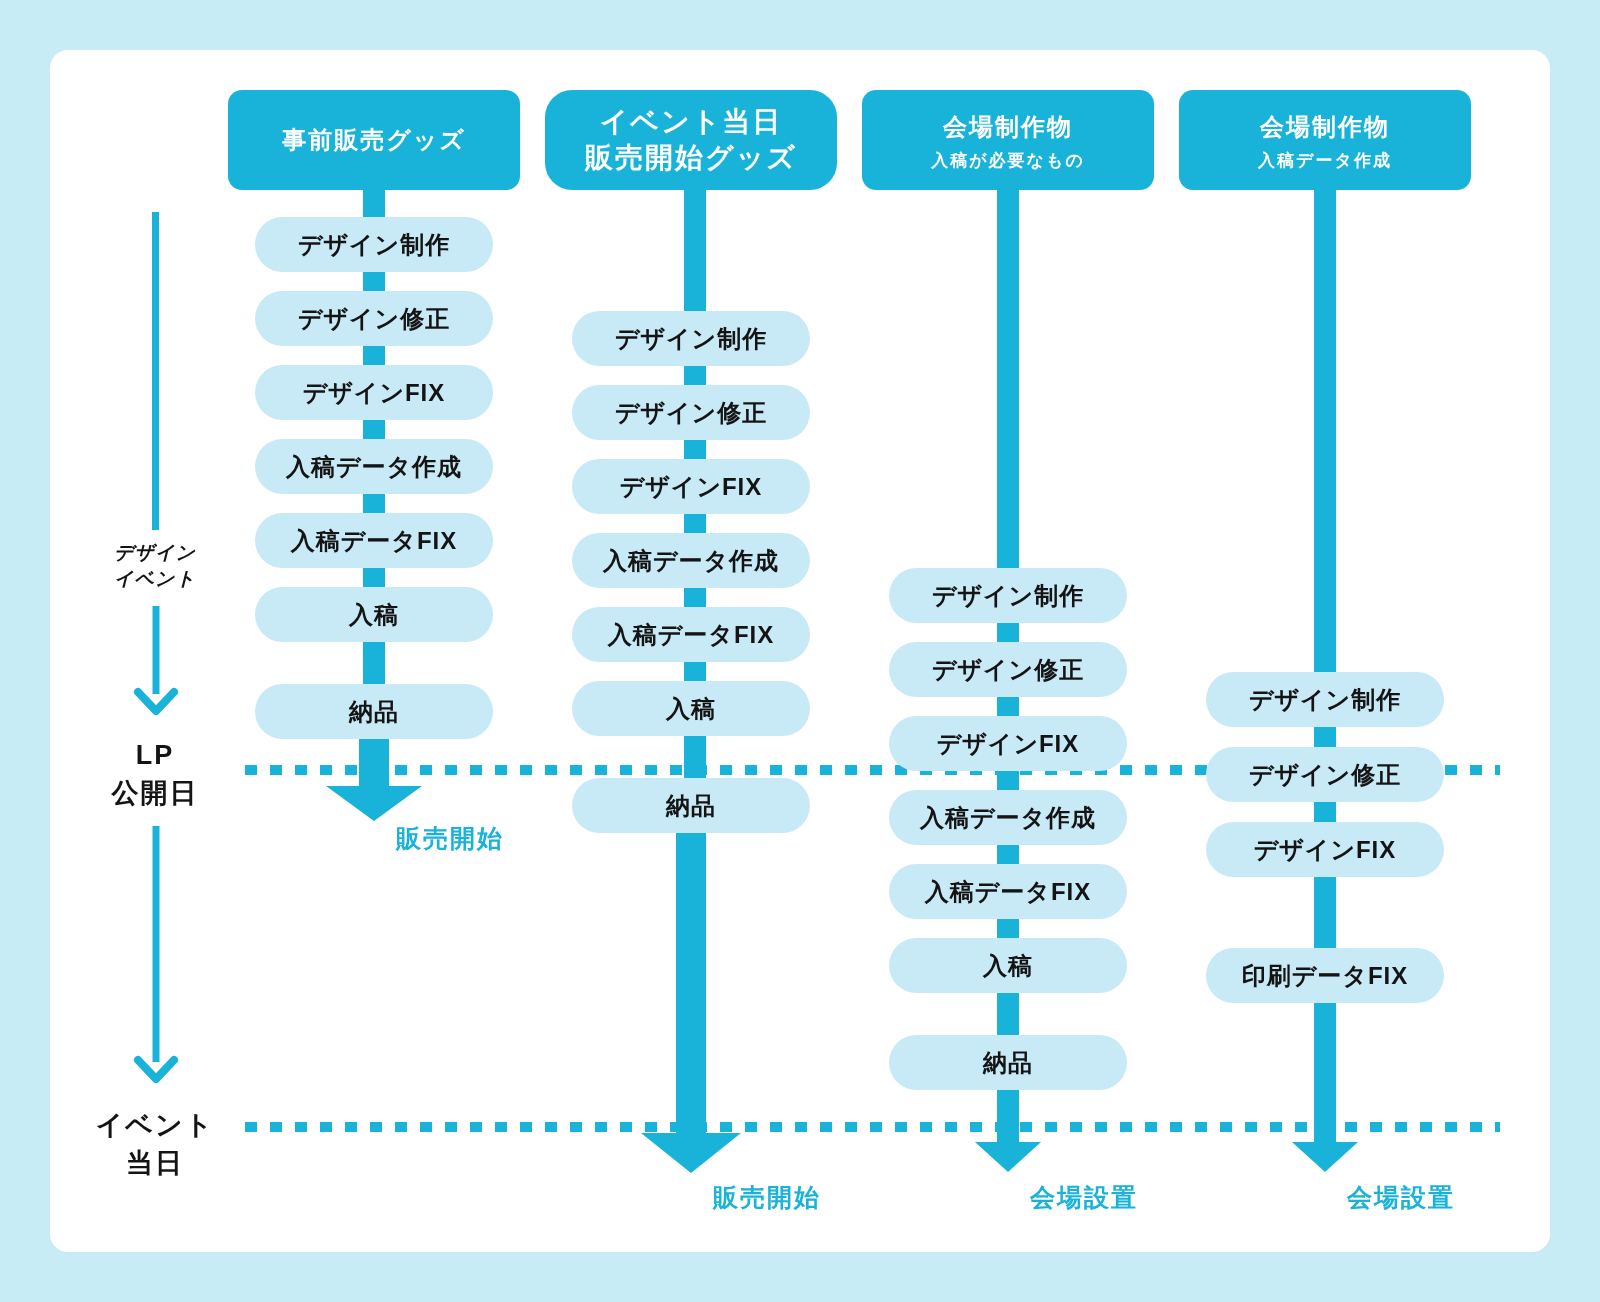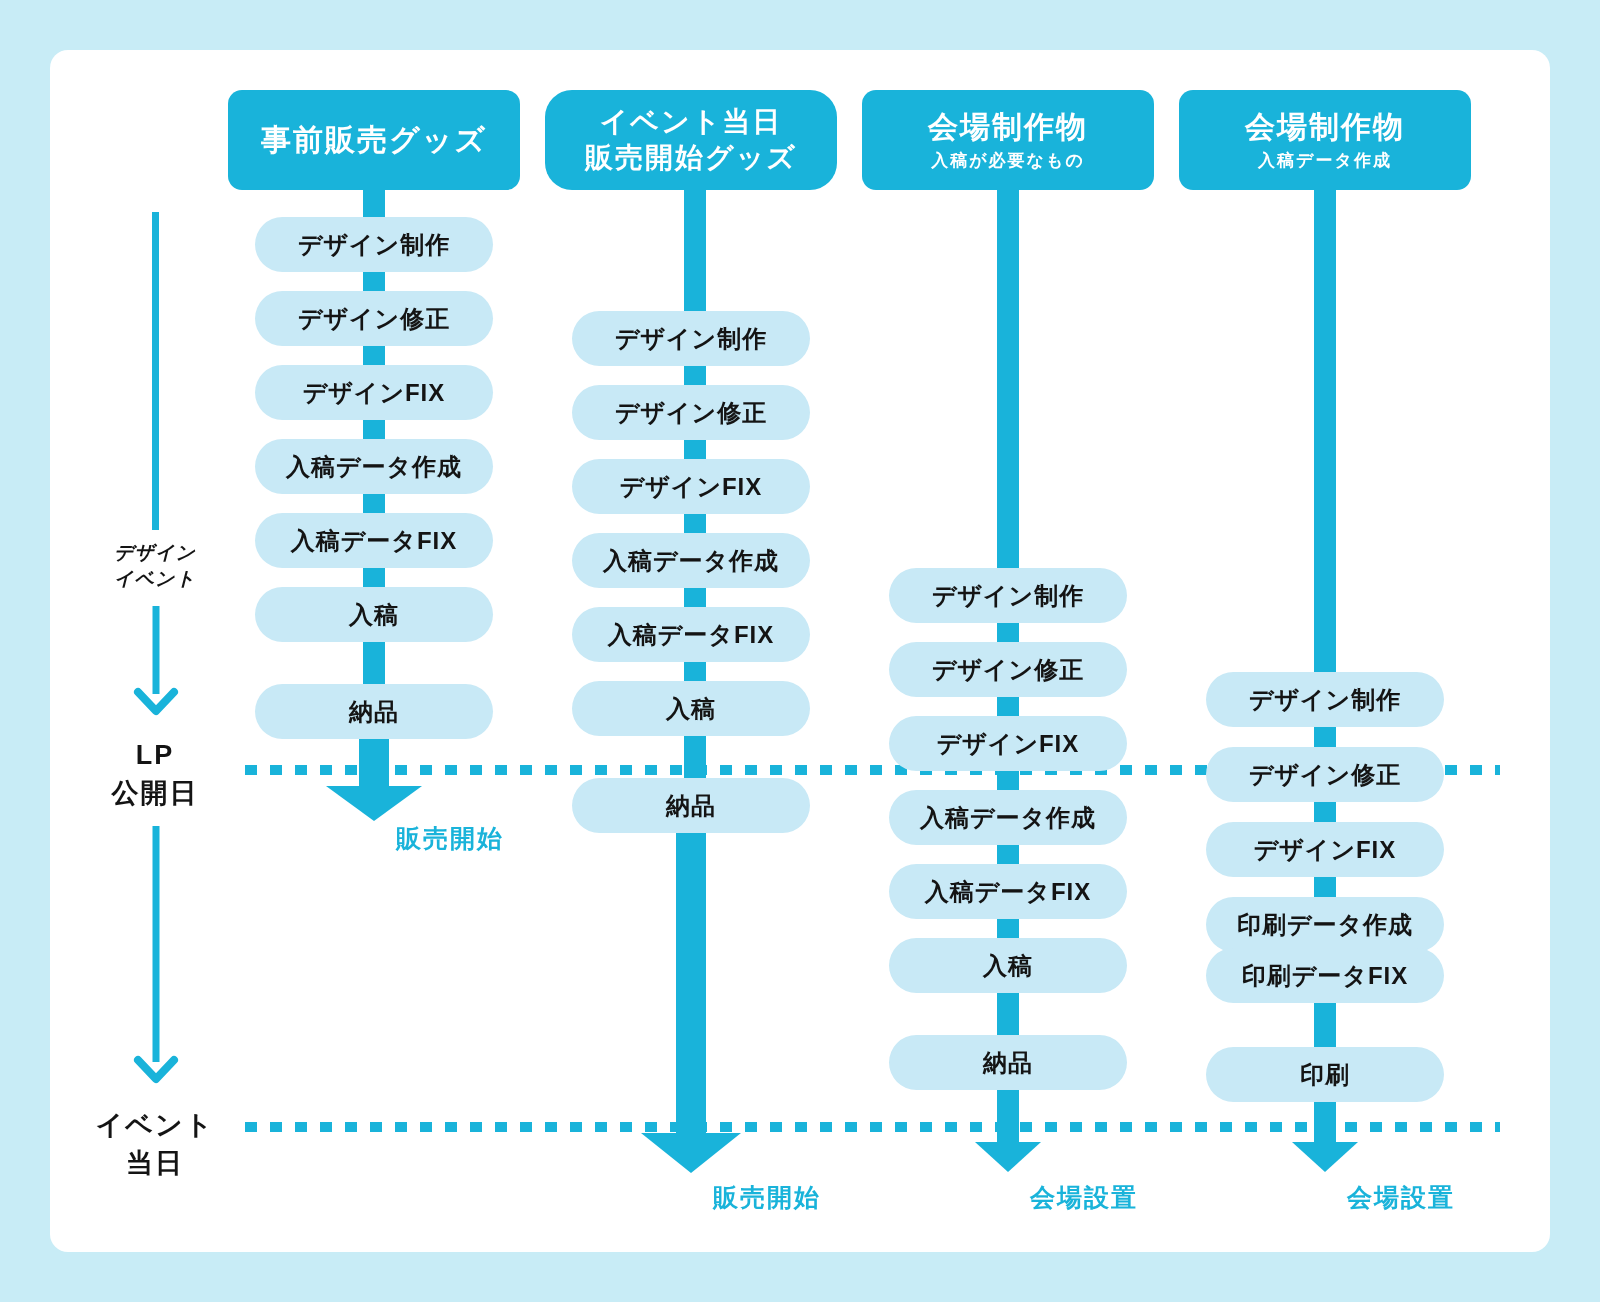--- a/index.html
+++ b/index.html
@@ -17,21 +17,21 @@
 
   
   .dotted{position:absolute;left:245px;width:1255px;height:10px;z-index:1;
     background:repeating-linear-gradient(to right,var(--cyan) 0 12px,transparent 12px 25px);}
   .dotted.l1{top:765px;}
   .dotted.l2{top:1122px;}
 
   
   .header{position:absolute;top:90px;width:292px;height:100px;border-radius:14px;background:var(--cyan);
     color:#fff;display:flex;flex-direction:column;align-items:center;justify-content:center;z-index:3;text-align:center;}
-  .header .title{font-size:30px;font-weight:bold;letter-spacing:2px;line-height:36px;}
+  .header .title{font-size:24px;font-weight:bold;letter-spacing:2px;line-height:36px;}
   .header .title.two{font-size:28px;line-height:36px;}
   .header .subtitle{font-size:17px;font-weight:bold;letter-spacing:2px;margin-top:4px;}
 
   
   .bar{position:absolute;width:22px;background:var(--cyan);z-index:2;}
 
   
   .pill{position:absolute;width:238px;height:55px;border-radius:28px;background:var(--pill);z-index:3;
     display:flex;align-items:center;justify-content:center;font-size:24px;font-weight:bold;color:var(--ink);letter-spacing:1px;}
 
@@ -121,23 +121,21 @@
   <div class="pill" style="left:889px;top:642px;">デザイン修正</div>
   <div class="pill" style="left:889px;top:716px;">デザインFIX</div>
   <div class="pill" style="left:889px;top:790px;">入稿データ作成</div>
   <div class="pill" style="left:889px;top:864px;">入稿データFIX</div>
   <div class="pill" style="left:889px;top:938px;">入稿</div>
   <div class="pill" style="left:889px;top:1035px;">納品</div>
 
   <div class="pill" style="left:1206px;top:672px;">デザイン制作</div>
   <div class="pill" style="left:1206px;top:747px;">デザイン修正</div>
   <div class="pill" style="left:1206px;top:822px;">デザインFIX</div>
-  <div class="pill" style="left:1206px;top:897px;">印刷データ作成</div>
   <div class="pill" style="left:1206px;top:948px;">印刷データFIX</div>
-  <div class="pill" style="left:1206px;top:1047px;">印刷</div>
 
   <svg class="arrow" style="left:326px;top:739px;" width="96" height="82" viewBox="0 0 96 82">
     <rect x="33" y="0" width="30" height="49" fill="#19b3da"></rect>
     <polygon points="0,47 96,47 48,82" fill="#19b3da"></polygon>
   </svg>
 
   <svg class="arrow" style="left:641px;top:833px;" width="100" height="340" viewBox="0 0 100 340">
     <rect x="35" y="0" width="30" height="302" fill="#19b3da"></rect>
     <polygon points="0,300 100,300 50,340" fill="#19b3da"></polygon>
   </svg>

